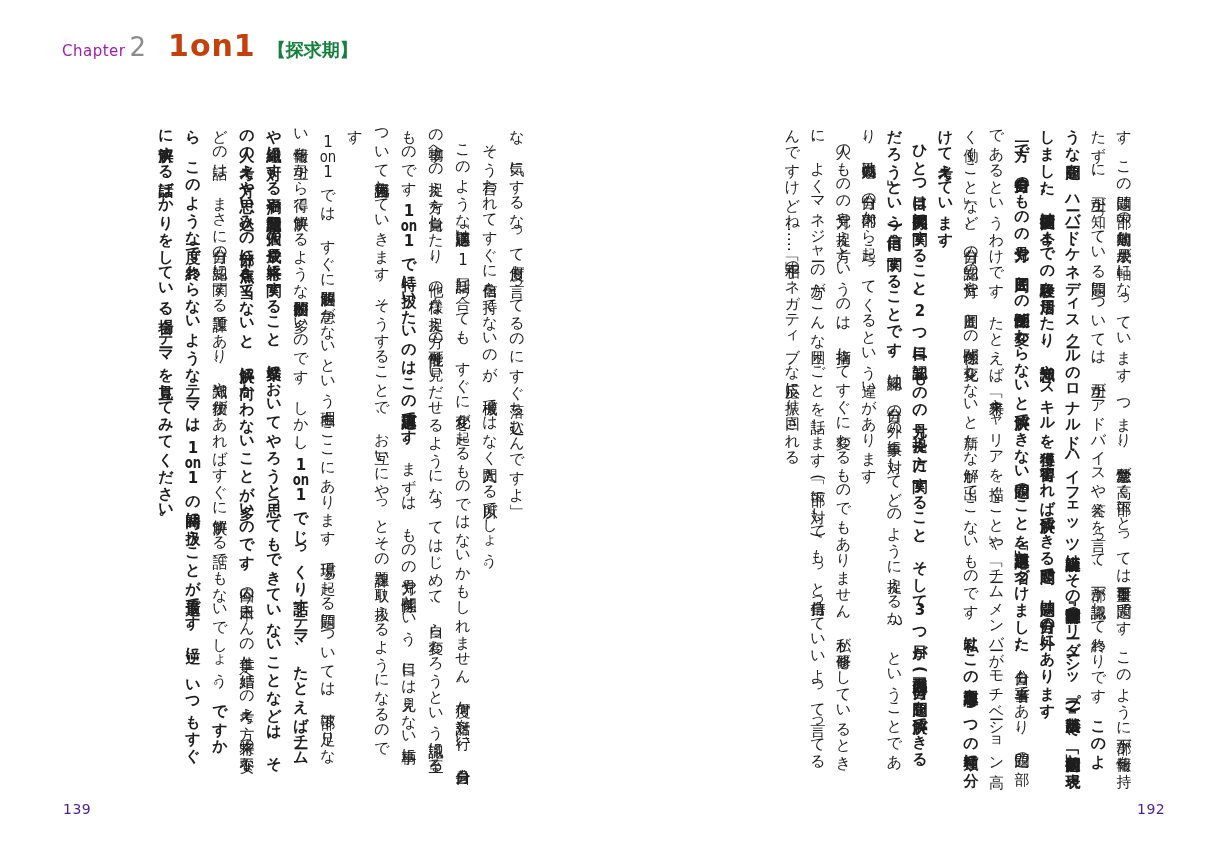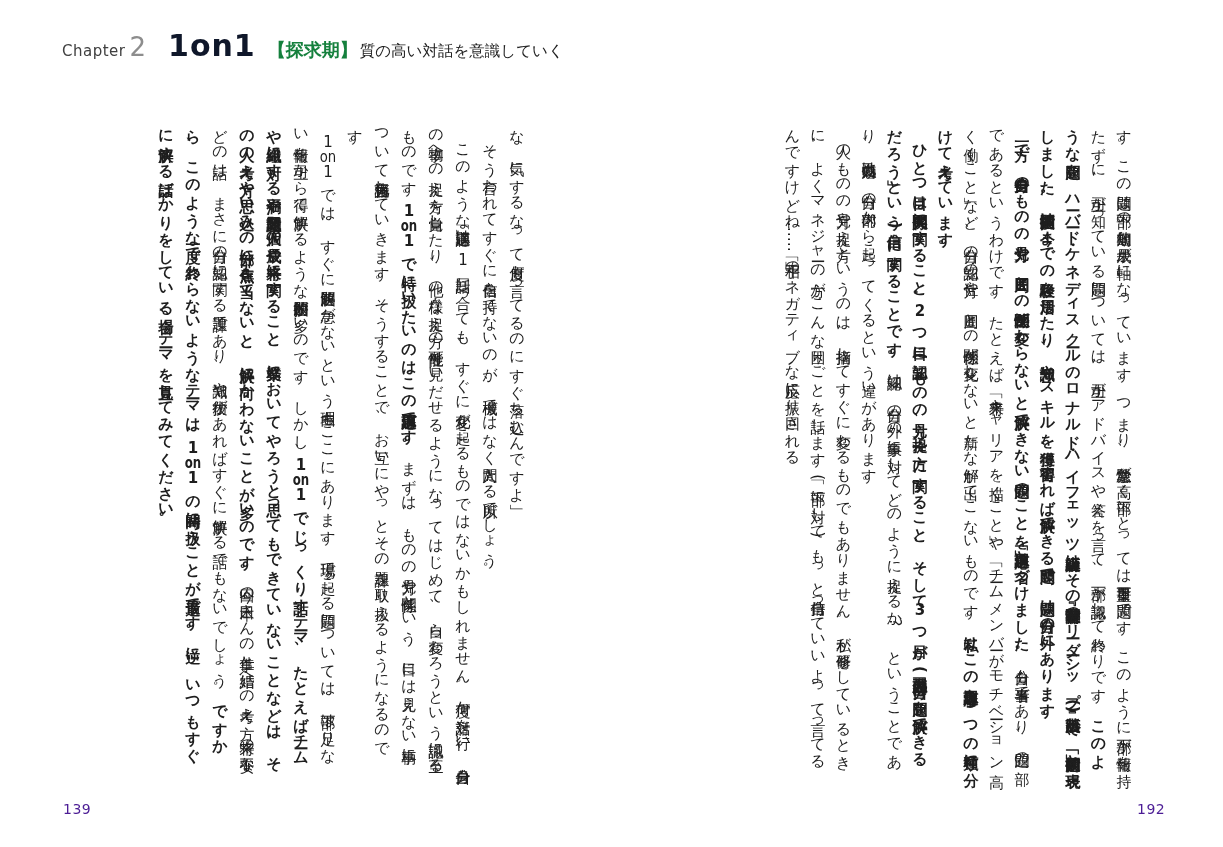--- a/index.html
+++ b/index.html
@@ -5,23 +5,23 @@
   html,body{margin:0;padding:0;}
   body{
     width:1223px;height:847px;background:#ffffff;position:relative;
     font-family:"DejaVu Sans","Liberation Sans",sans-serif;
     color:#1c1c1c;overflow:hidden;
   }
   .spread{position:absolute;inset:0;}
 
   
   .header{position:absolute;left:62px;top:28px;display:flex;align-items:baseline;white-space:nowrap;}
-  .ch-label{font-size:15px;color:#404040;letter-spacing:.5px;}
+  .ch-label{font-size:15px;color:#a21caf;letter-spacing:.5px;}
   .ch-num{font-size:26px;color:#8d8d8d;margin-left:4px;font-weight:400;}
-  .logo{font-size:30px;font-weight:800;margin-left:22px;letter-spacing:1px;color:#0f172a;}
+  .logo{font-size:30px;font-weight:800;margin-left:22px;letter-spacing:1px;color:#c2410c;}
   .phase{font-size:18px;font-weight:700;margin-left:12px;color:#15803d;}
   .subtitle{font-size:15.5px;margin-left:2px;color:#222222;}
 
   
   .vtext{
     position:absolute;top:119px;height:650px;width:459px;
     writing-mode:vertical-rl;text-orientation:mixed;
     font-size:15px;color:#1e1e1e;
     overflow:visible;
   }
@@ -39,21 +39,20 @@
 </head>
 <body>
 
 <div class="spread">
 
   <header class="header">
     <span class="ch-label">Chapter</span>
     <span class="ch-num">2</span>
     <span class="logo">1on1</span>
     <span class="phase">【探求期】</span>
-    <span class="subtitle">質の高い対話を意識していく</span>
   </header>
 
   <div class="vtext" id="left-text">
       <p><span>な、気にするなって何度も言ってるのにすぐ落ち込むんですよ」</span></p>
       <p><span>　そう言われてすぐに自信を持てないのが、機械ではなく人間たる所以でしょう。</span></p>
       <p><span>　このような「適応課題」は、<span class="tcy">1</span>回話し合っても、すぐに変化が起こるものではないかもしれません。何度か対話を行い、自分自身の物事への捉え方を自覚したり、他の様々な捉え方の可能性を見いだせるようになってはじめて、自ら変わろうという認識に至るものです。</span><span class="b"><span class="tcy">1</span><span class="tcy">on</span><span class="tcy">1</span>で特に扱いたいのはこの適応課題です。</span><span>まずは、ものの見方や関係性という、目には見えない事柄について極力言語化していきます。そうすることで、お互いにやっとその課題を取り扱えるようになるのです。</span></p>
       <p><span>　<span class="tcy">1</span><span class="tcy">on</span><span class="tcy">1</span>では、すぐに問題解決を急がないという理由もここにあります。現場で起こる問題については、部下は足りない情報を上司から得て解決するような技術的問題が多いのです。しかし、</span><span class="b"><span class="tcy">1</span><span class="tcy">on</span><span class="tcy">1</span>でじっくり話すテーマ、たとえばチームや組織に対する不満や問題意識、個人の成長や将来に関すること、業務においてやろうと思ってもできていないことなどは、その人の考え方や思い込みの部分に焦点を当てないと、解決に向かわないことが多いのです。</span><span>今回の本田さんの仕事と結婚への考え方、将来の不安などの話は、まさに自分の認知に関する課題であり、知識や技術があればすぐに解決する話でもないでしょう。</span><span class="b">ですから、このような一度で終わらないようなテーマは、<span class="tcy">1</span><span class="tcy">on</span><span class="tcy">1</span>の時間に扱うことが最適です。逆に、いつもすぐに解決する話ばかりをしている場合、テーマを見直してみてください。</span></p>
     </div>
   <div class="vtext" id="right-text">
       <p><span>す。この問題は部下の短期的な成果が軸になっています。つまり、緊急性が高く部下にとっては目下重要な問題です。このように部下が情報を持たずに、上司が知っている問題については、上司がアドバイスや答えを言って、部下が認識して終わりです。</span><span class="b">このような問題を、ハーバード・ケネディスクールのロナルド・ハイフェッツ上級講師はその著書『最難関のリーダーシップ』(英治出版)で、「技術的問題」と表現しました。技術的問題は今までの経験を活用したり、知識やスキルを獲得、習得すれば解決できる問題で、問題は自分の外にあります。</span></p>

